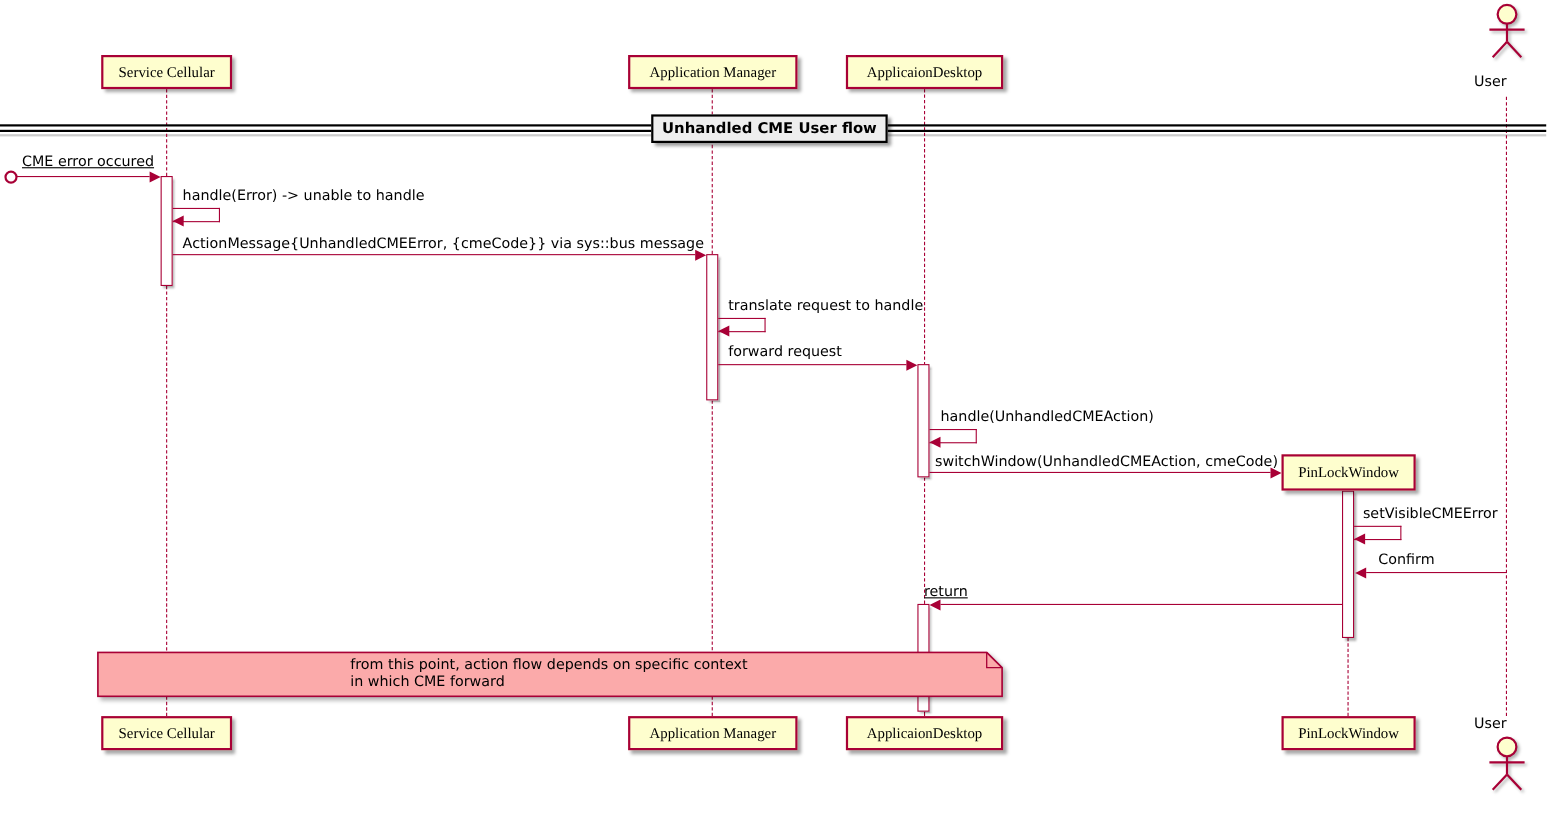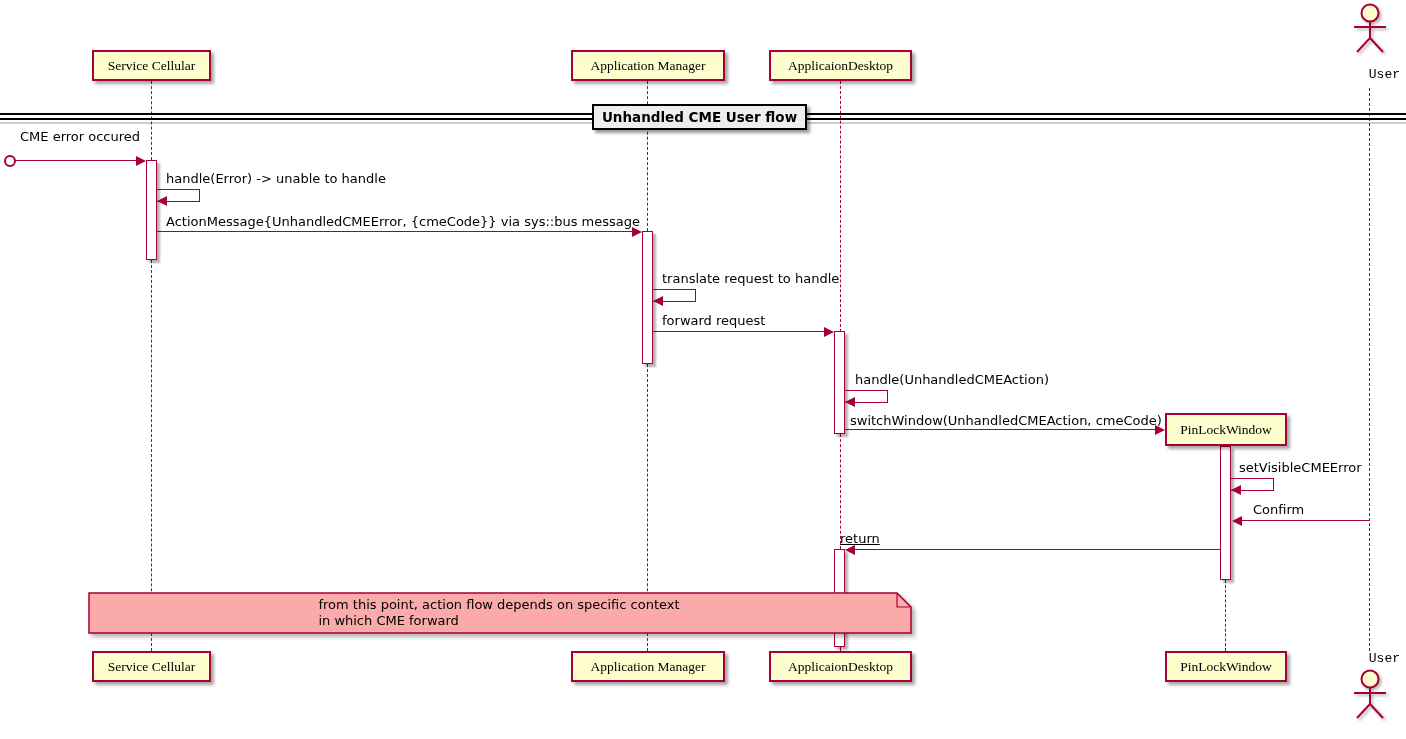--- a/index.html
+++ b/index.html
@@ -39,21 +39,21 @@
     box-shadow:3px 3px 3px rgba(0,0,0,0.4);z-index:3;white-space:nowrap;
   }
   .note-svg{position:absolute;z-index:4;filter:drop-shadow(3px 3px 2px rgba(0,0,0,0.3));}
   .note-shape{fill:var(--note-fill,#FBAAAA);stroke:var(--accent,#A80036);stroke-width:1.5;}
   .note-fold{fill:none;stroke:var(--accent,#A80036);stroke-width:1.2;}
   .note-textwrap{position:absolute;z-index:5;}
   .note-textblock{width:fit-content;margin:0 auto;text-align:left;line-height:16px;font-size:13px;}
   .actor-svg{position:absolute;z-index:3;filter:drop-shadow(2px 2px 1.5px rgba(0,0,0,0.3));}
   .actor-line{stroke:var(--accent,#A80036);stroke-width:2;fill:none;}
   .actor-head{stroke:var(--accent,#A80036);stroke-width:2;fill:var(--participant-fill,#FEFECE);}
-  .actor-label{position:absolute;width:60px;text-align:right;font-size:13px;white-space:nowrap;z-index:3;font-family:Liberation Mono, monospace;}
+  .actor-label{position:absolute;width:60px;text-align:left;font-size:13px;white-space:nowrap;z-index:3;}
 </style>
 </head>
 <body>
 
 <div class="canvas" style="--accent: #A80036; --participant-fill: #FEFECE; --note-fill: #FBAAAA; --divider-fill: #EEEEEE; --text: #000000;">
 
   <svg class="actor-svg" style="left:1349px;top:3px;" width="42" height="58" viewBox="0 0 42 58">
     <circle class="actor-head" cx="21" cy="10" r="8.5"></circle>
     <line class="actor-line" x1="21" y1="18.5" x2="21" y2="35"></line>
     <line class="actor-line" x1="5" y1="24" x2="37" y2="24"></line>
@@ -81,21 +81,21 @@
   <div class="lifeline" style="left:1225px;top:580px;height:71px;"></div>
   <div class="lifeline" style="left:1369px;top:88px;height:563px;"></div>
 
   <div class="bar" style="left:146px;top:160px;height:100px;"></div>
   <div class="bar" style="left:642px;top:231px;height:133px;"></div>
   <div class="bar" style="left:834px;top:331px;height:103px;"></div>
   <div class="bar" style="left:1220px;top:446px;height:134px;"></div>
   <div class="bar" style="left:834px;top:549px;height:98px;"></div>
 
   <div class="found-circle" style="left:4px;top:155px;"></div>
-  <div class="mlabel" style="left:20px;top:129px;">CME error occured</div>
+  <div class="mlabel" style="left:20px;top:140px;text-decoration:underline;">CME error occured</div>
   <div class="mline" style="left:15px;top:160px;width:121px;"></div>
   <div class="tri-r" style="left:136px;top:156px;"></div>
 
   <div class="mlabel" style="left:166px;top:171px;">handle(Error) -&gt; unable to handle</div>
   <div class="loop" style="left:157px;top:189px;"></div>
   <div class="tri-l" style="left:157px;top:196px;"></div>
 
   <div class="mlabel" style="left:166px;top:214px;">ActionMessage{UnhandledCMEError, {cmeCode}} via sys::bus message</div>
   <div class="mline" style="left:157px;top:231px;width:475px;"></div>
   <div class="tri-r" style="left:632px;top:227px;"></div>

